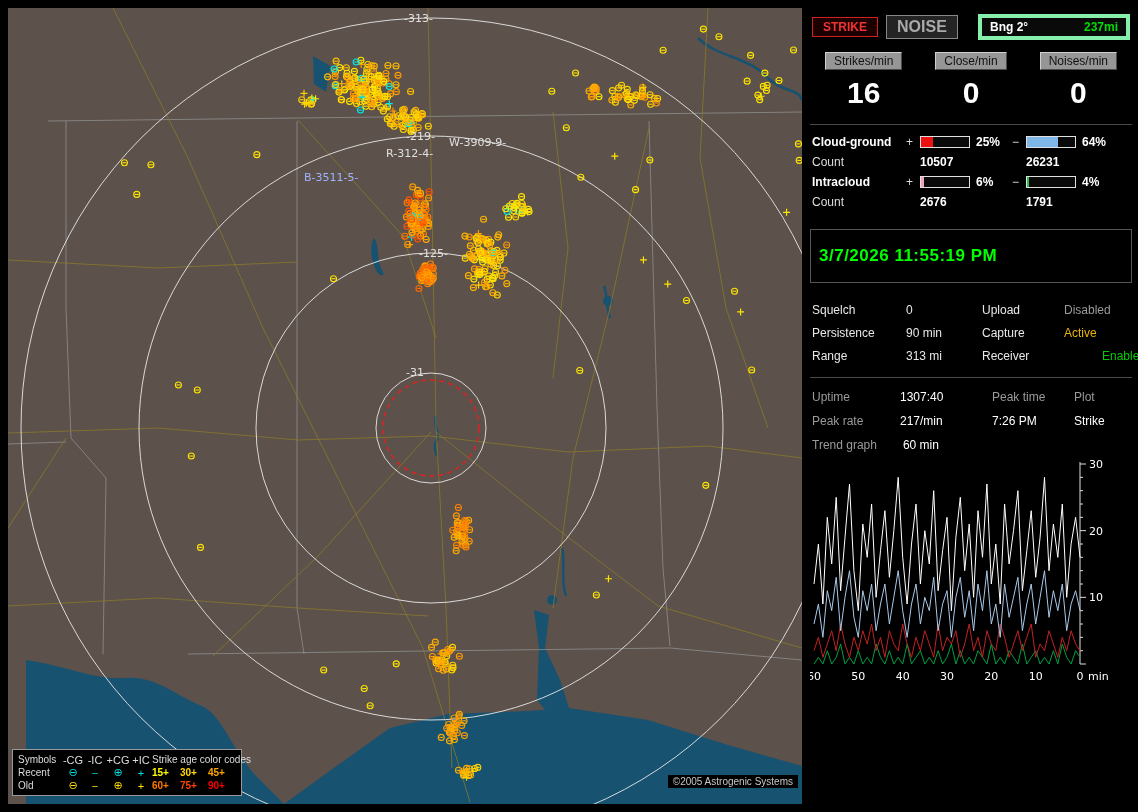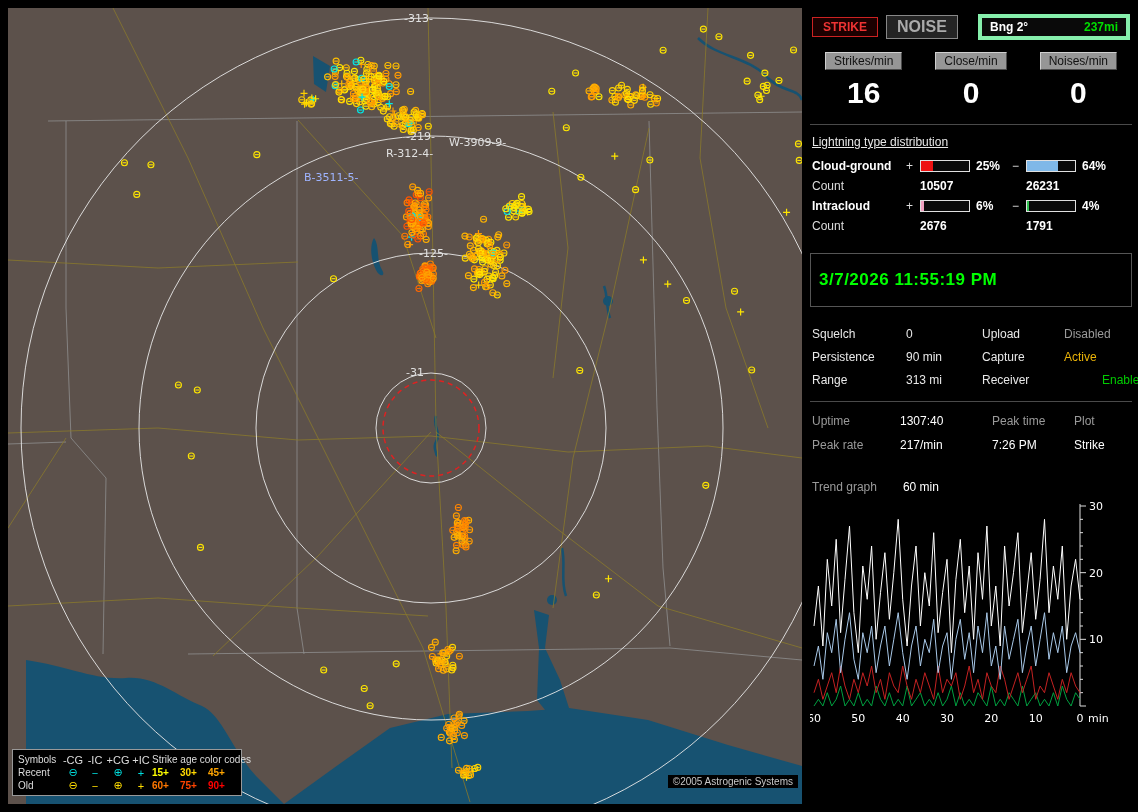--- a/index.html
+++ b/index.html
@@ -30,21 +30,21 @@
   .dist-title{color:#e8e8e8;text-decoration:underline;margin:2px 0 10px 2px;}
   .dist-grid{display:grid;grid-template-columns:94px 14px 52px 40px 14px 52px 40px;row-gap:6px;align-items:center;margin-left:2px;}
   .dist-name{font-weight:bold;color:#fff;}
   .bar{height:10px;width:48px;border:1px solid #e0e0e0;background:#0a0a0a;position:relative;}
   .bar-fill{position:absolute;left:0;top:0;bottom:0;}
   .pct{font-weight:bold;color:#fff;padding-left:4px;}
   .cnt{font-weight:bold;color:#fff;}
   .clock-box{border:1px solid #555;margin:20px 0;padding:16px 8px;color:#00ff00;font-weight:bold;font-size:17px;letter-spacing:0.5px;}
   .status-grid{display:grid;grid-template-columns:94px 76px 82px auto;row-gap:9px;margin:14px 2px 4px 2px;color:#e8e8e8;}
   .info-grid{display:grid;grid-template-columns:88px 92px 82px auto;row-gap:10px;margin:12px 2px 2px 2px;}
-  .trend-row{display:flex;gap:26px;margin:28px 2px 4px 2px;}
+  .trend-row{display:flex;gap:26px;margin:10px 2px 4px 2px;}
   .lbl-grey{color:#9a9a9a;}
   .val-white{color:#fff;}
   #trend-svg{display:block;margin-top:4px;}
 </style>
 </head>
 <body>
 
 <div class="map-wrap">
   <svg id="map-svg" width="794" height="796" viewBox="0 0 794 796">
       <rect x="0" y="0" width="794" height="796" fill="#5c514b"></rect>
@@ -1318,21 +1318,20 @@
     <div>
       <span class="rate-btn">Noises/min</span>
       <div class="rate-num">0</div>
     </div>
   </div>
 
 
   <div class="divider"></div>
 
   <div>
-    <div class="dist-title">Lightning type distribution</div>
     <div class="dist-grid">
       <span class="dist-name">Cloud-ground</span>
       <span>+</span>
       <span class="bar">
           <span class="bar-fill" style="background-color: rgb(238, 17, 17); width: 25%;"></span>
         </span>
       <span class="pct">25%</span>
       <span>−</span>
       <span class="bar">
           <span class="bar-fill" style="background-color: rgb(127, 184, 232); width: 64%;"></span>

